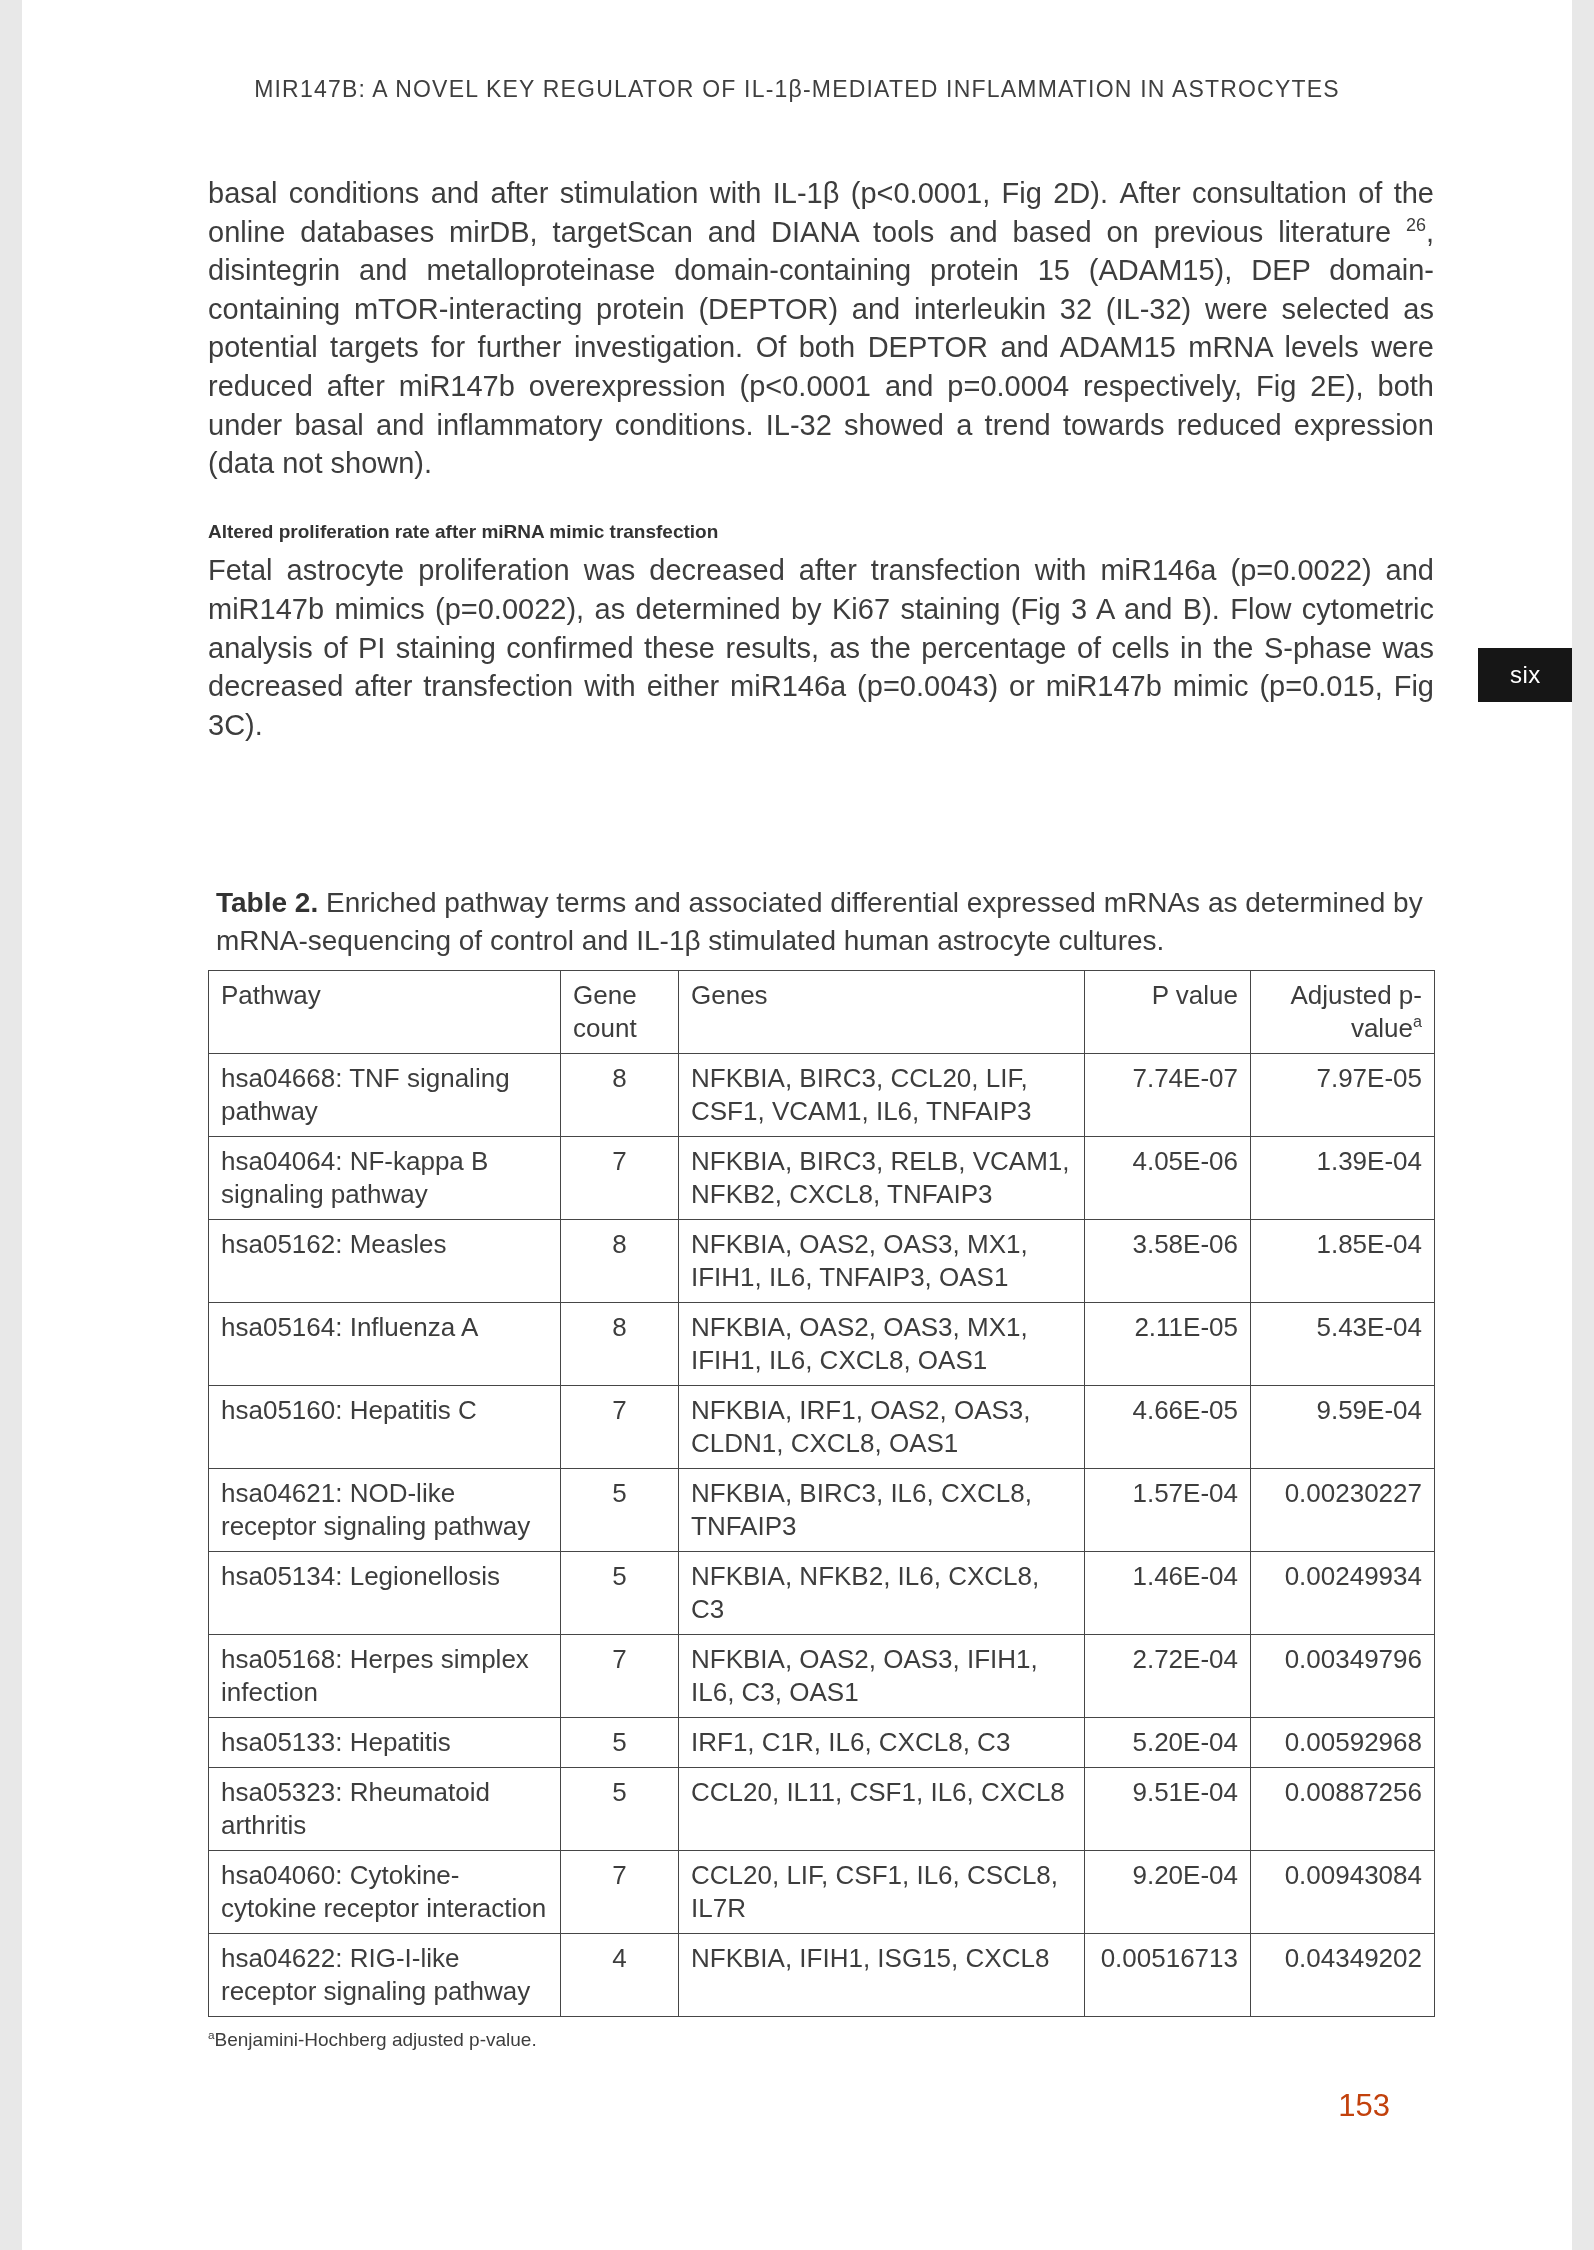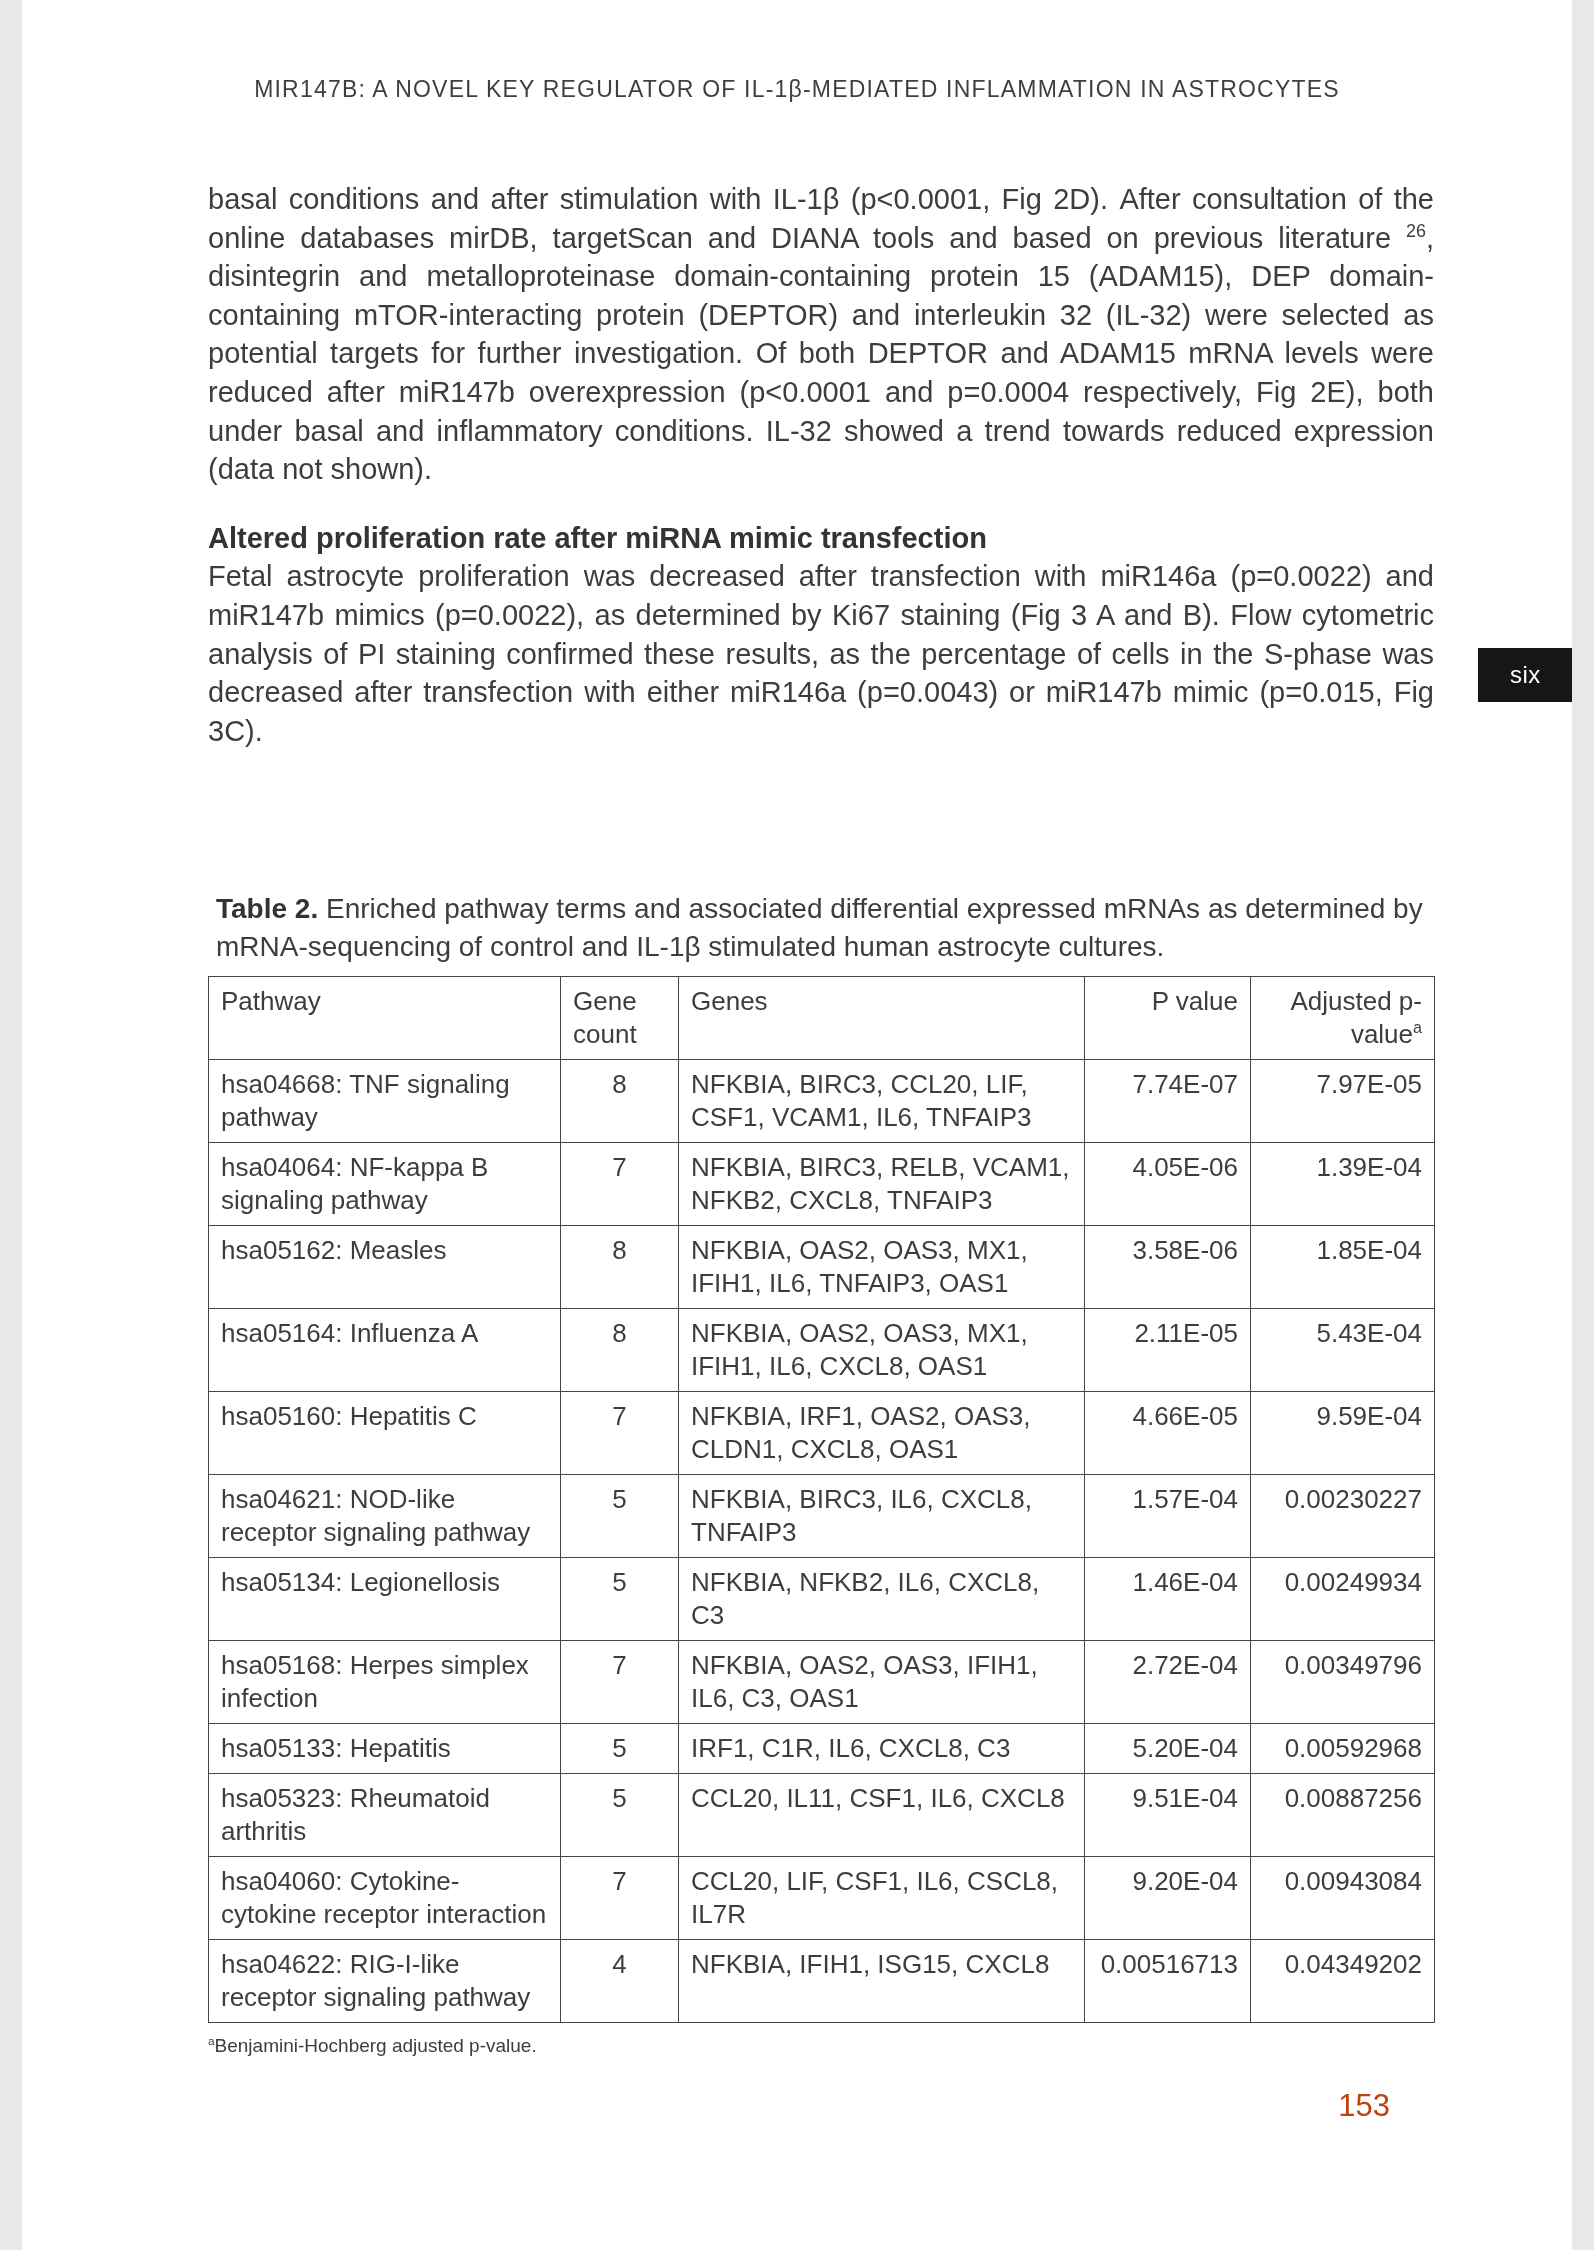--- a/index.html
+++ b/index.html
@@ -33,35 +33,35 @@
     color: #ffffff;
     display: flex;
     align-items: center;
     padding-left: 32px;
     box-sizing: border-box;
     font-size: 24px;
     letter-spacing: 0.5px;
   }
   .text-block {
     position: absolute;
-    top: 180px;
+    top: 174px;
     left: 186px;
     width: 1226px;
   }
   .para {
     margin: 0;
     font-size: 29px;
     line-height: 38.6px;
     text-align: justify;
     color: #3d3d3d;
   }
   sup { font-size: 0.62em; vertical-align: super; line-height: 0; }
   .section-heading {
     margin: 30px 0 0 0;
-    font-size: 29px;
+    font-size: 19px;
     line-height: 38.6px;
     font-weight: bold;
     color: #333333;
   }
   .table-caption {
     margin: 140px 0 10px 8px;
     font-size: 28px;
     line-height: 38px;
     color: #3d3d3d;
   }

